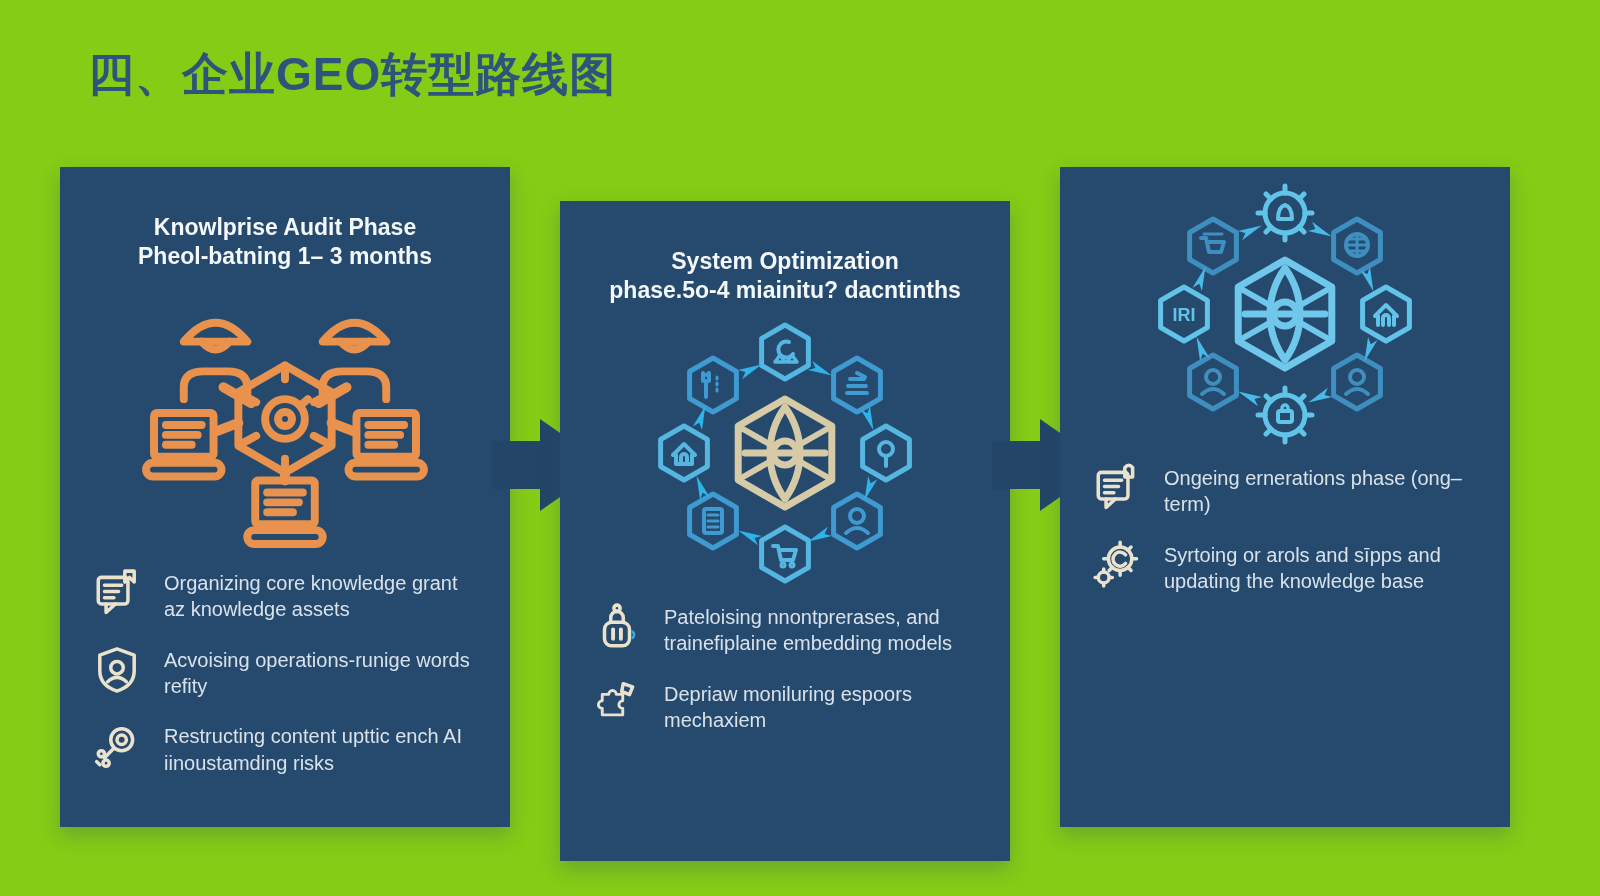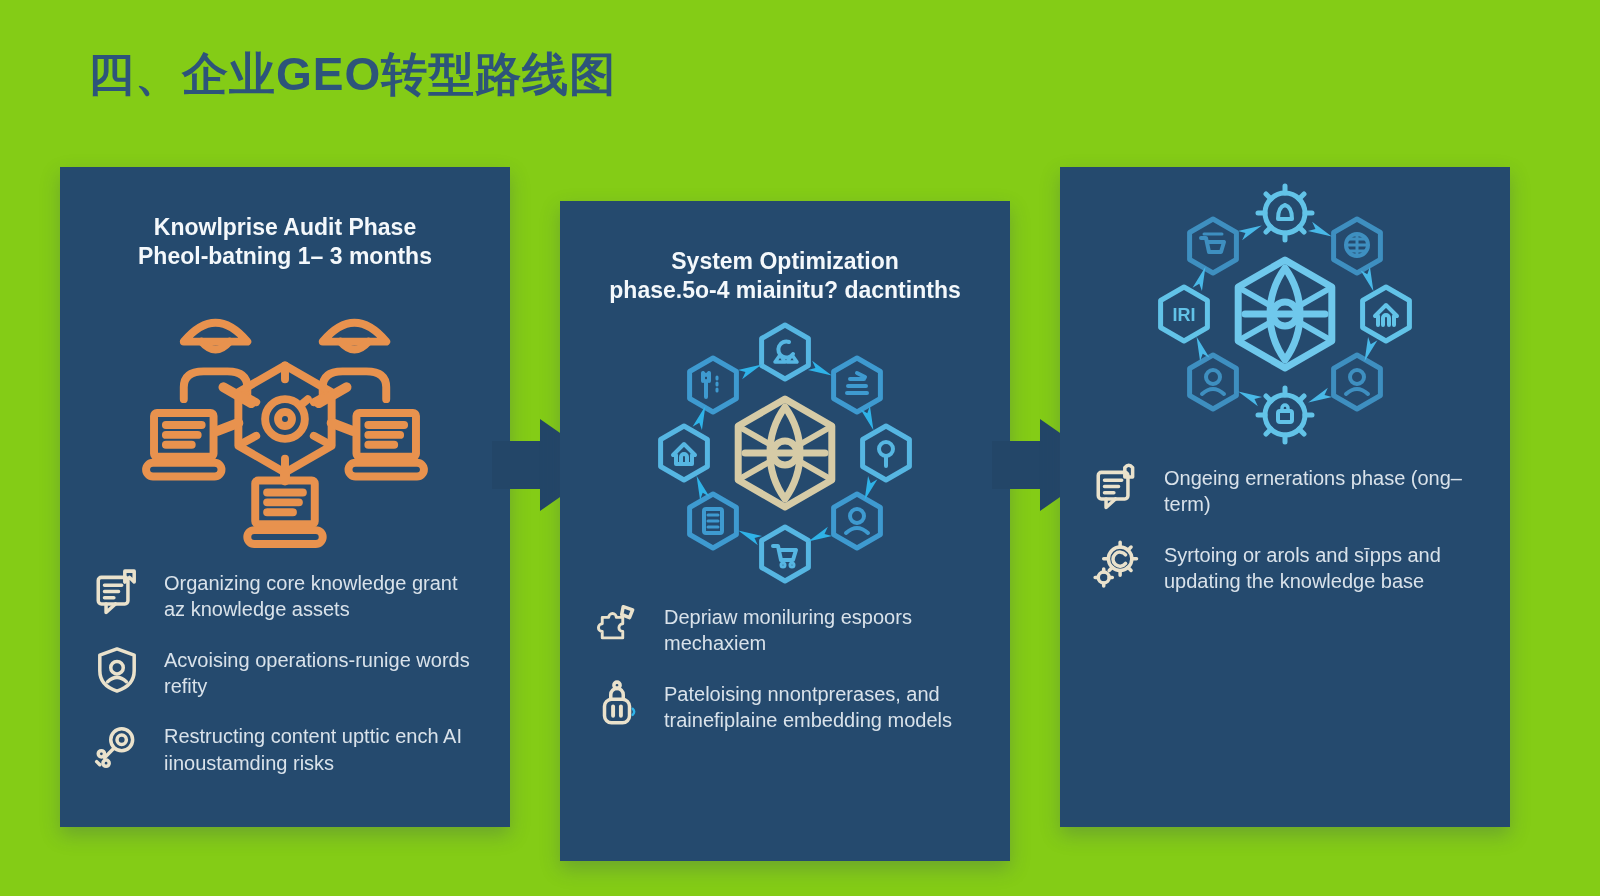--- a/index.html
+++ b/index.html
@@ -209,37 +209,37 @@
           <use href="#dart" transform="translate(-84,-35) rotate(290)"></use>
           <use href="#dart" transform="translate(-35,-83) rotate(335)"></use>
         </g>
       </svg>
     </div>
 
     <ul class="bullets">
       <li>
         <svg class="bullet-icon" width="50" height="50" viewBox="0 0 64 64">
           <g stroke="#eae2cc" fill="none" stroke-width="4.5" stroke-linecap="round" stroke-linejoin="round">
-            <path d="M12,26 H22 A6,6 0 1,1 34,26 H44 V36 A6,6 0 1,0 44,48 V58 H12 V48 A6,6 0 1,1 12,36 Z" transform="scale(0.82) translate(4,-2)"></path>
-            <path d="M40,6 L52,10 L48,20 L38,16 Z"></path>
-          </g>
-        </svg>
-        <span class="bullet-text">Depriaw moniluring espoors mechaxiem</span>
-      </li>
-      <li>
-        <svg class="bullet-icon" width="50" height="50" viewBox="0 0 64 64">
-          <g stroke="#eae2cc" fill="none" stroke-width="4.5" stroke-linecap="round" stroke-linejoin="round">
             <circle cx="32" cy="8" r="4"></circle>
             <path d="M24,26 V20 A8,8 0 0,1 40,20 V26"></path>
             <rect x="16" y="26" width="32" height="30" rx="9"></rect>
             <path d="M27,35 V47 M37,35 V47" stroke-width="5"></path>
           </g>
           <path d="M52,38 Q56,42 52,46" stroke="#2fb3e8" fill="none" stroke-width="3" stroke-linecap="round"></path>
         </svg>
         <span class="bullet-text">Pateloising nnontprerases, and trainefiplaine embedding models</span>
+      </li>
+      <li>
+        <svg class="bullet-icon" width="50" height="50" viewBox="0 0 64 64">
+          <g stroke="#eae2cc" fill="none" stroke-width="4.5" stroke-linecap="round" stroke-linejoin="round">
+            <path d="M12,26 H22 A6,6 0 1,1 34,26 H44 V36 A6,6 0 1,0 44,48 V58 H12 V48 A6,6 0 1,1 12,36 Z" transform="scale(0.82) translate(4,-2)"></path>
+            <path d="M40,6 L52,10 L48,20 L38,16 Z"></path>
+          </g>
+        </svg>
+        <span class="bullet-text">Depriaw moniluring espoors mechaxiem</span>
       </li>
     </ul>
   </section>
 
   <svg class="flow-arrow flow-arrow-2" viewBox="0 0 118 100">
     <polygon points="0,26 48,26 48,4 114,50 48,96 48,74 0,74" fill="#234668"></polygon>
   </svg>
 
   <section class="panel panel-3">
 

